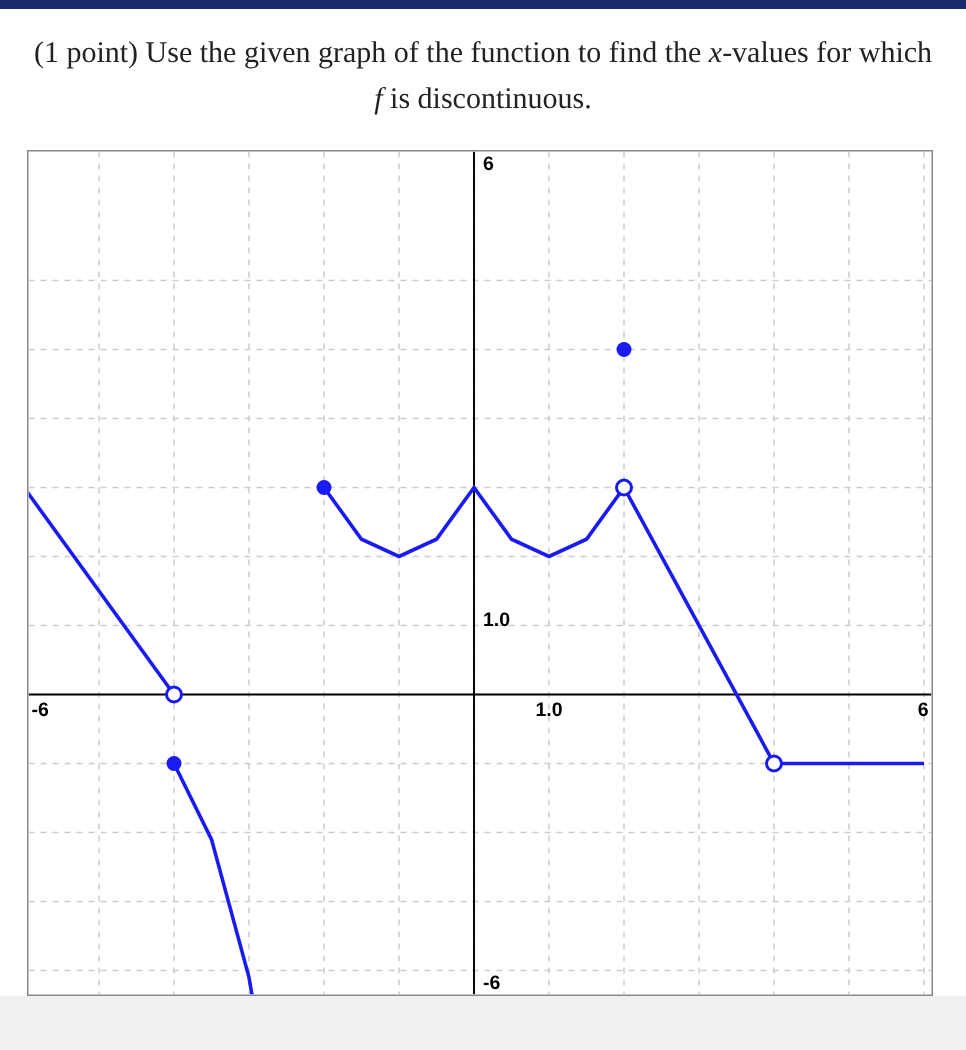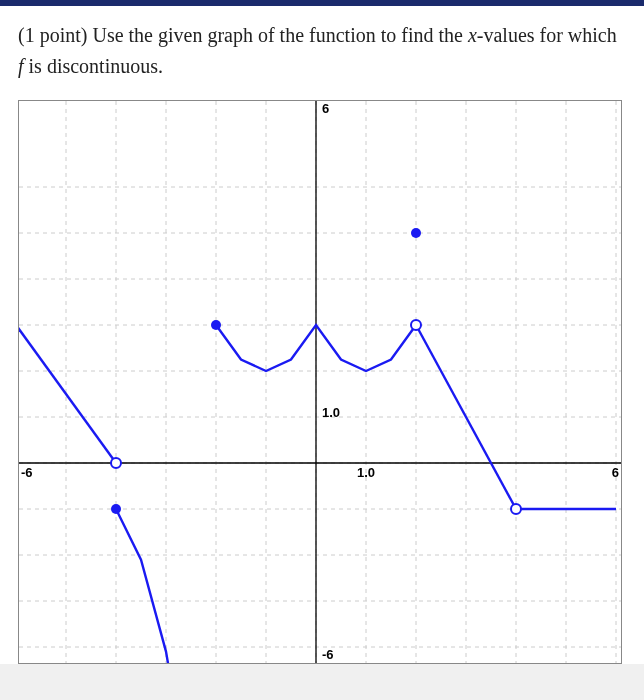--- a/index.html
+++ b/index.html
@@ -6,20 +6,21 @@
     margin: 0;
     padding: 0;
     font-family: Georgia, 'Times New Roman', serif;
     background: #f0f0f0;
     width: 644px;
   }
   .page {
     background: #fff;
     padding: 14px 18px 0 18px;
     border-top: 6px solid #1a2a6c;
+    text-align: center;
   }
   .question-text {
     font-size: 20px;
     line-height: 1.55;
     color: #222;
     margin-bottom: 18px;
   }
   .math-i {
     font-style: italic;
     font-family: Georgia, serif;

